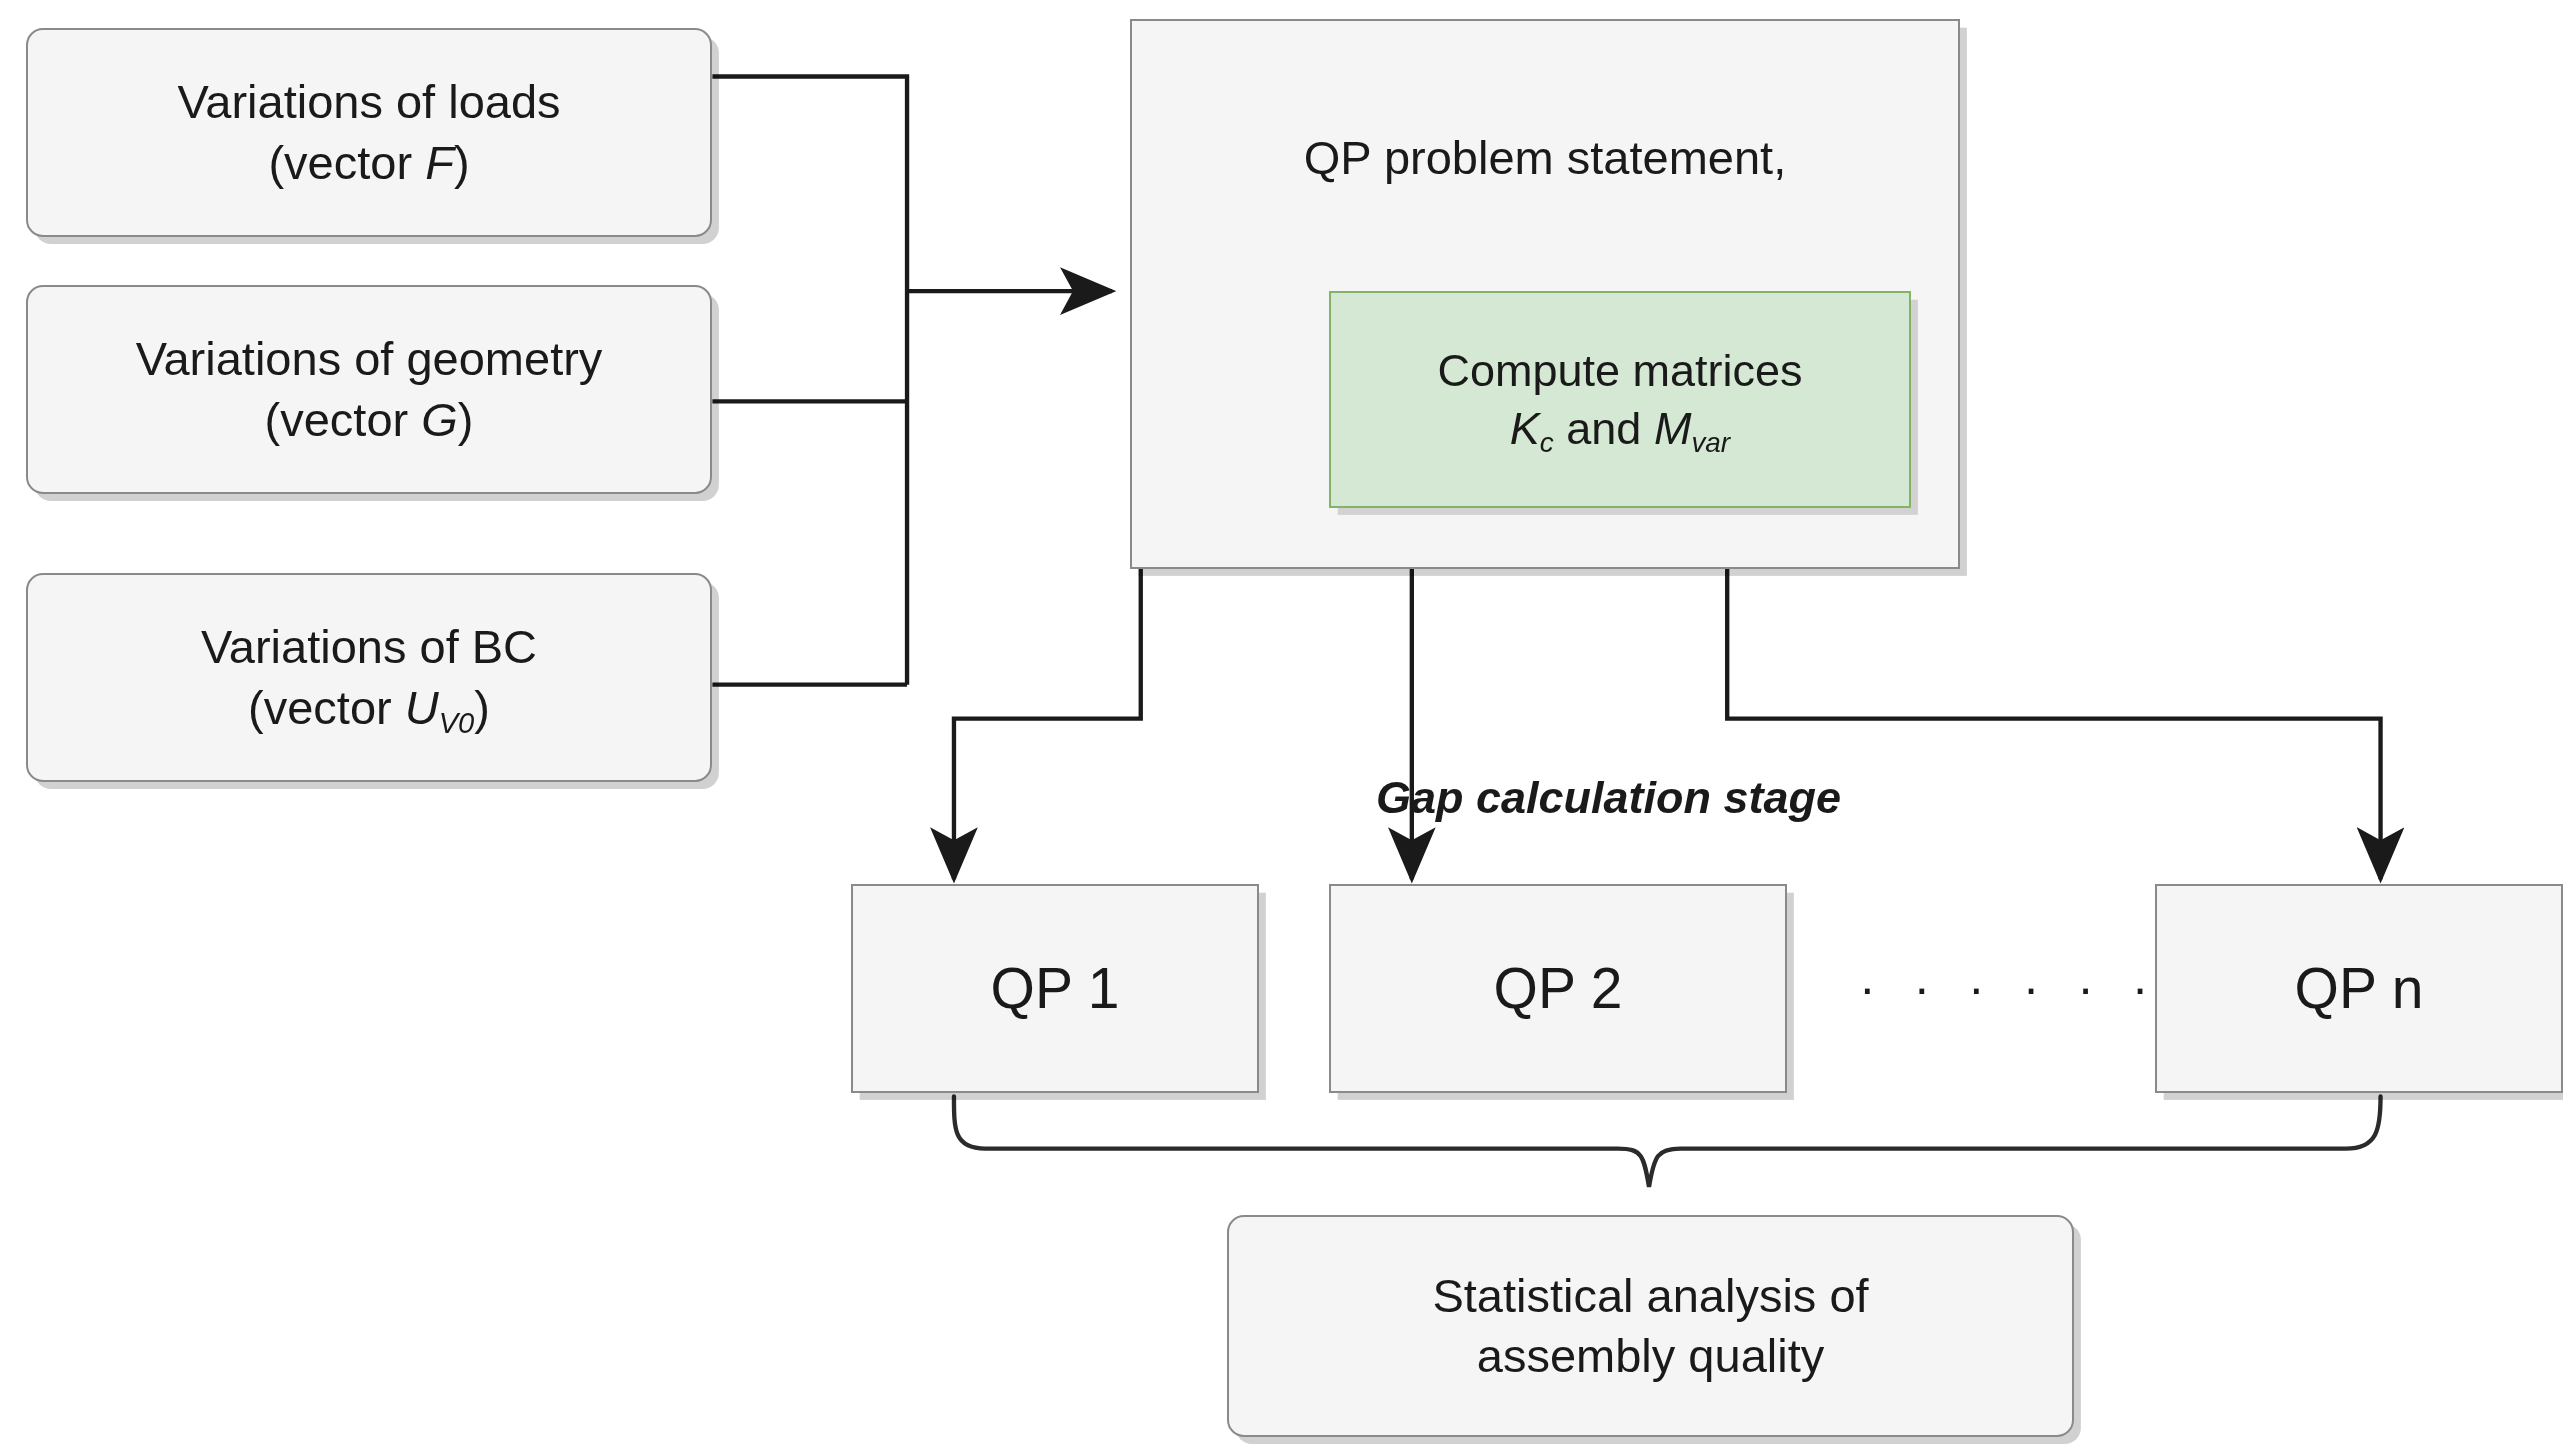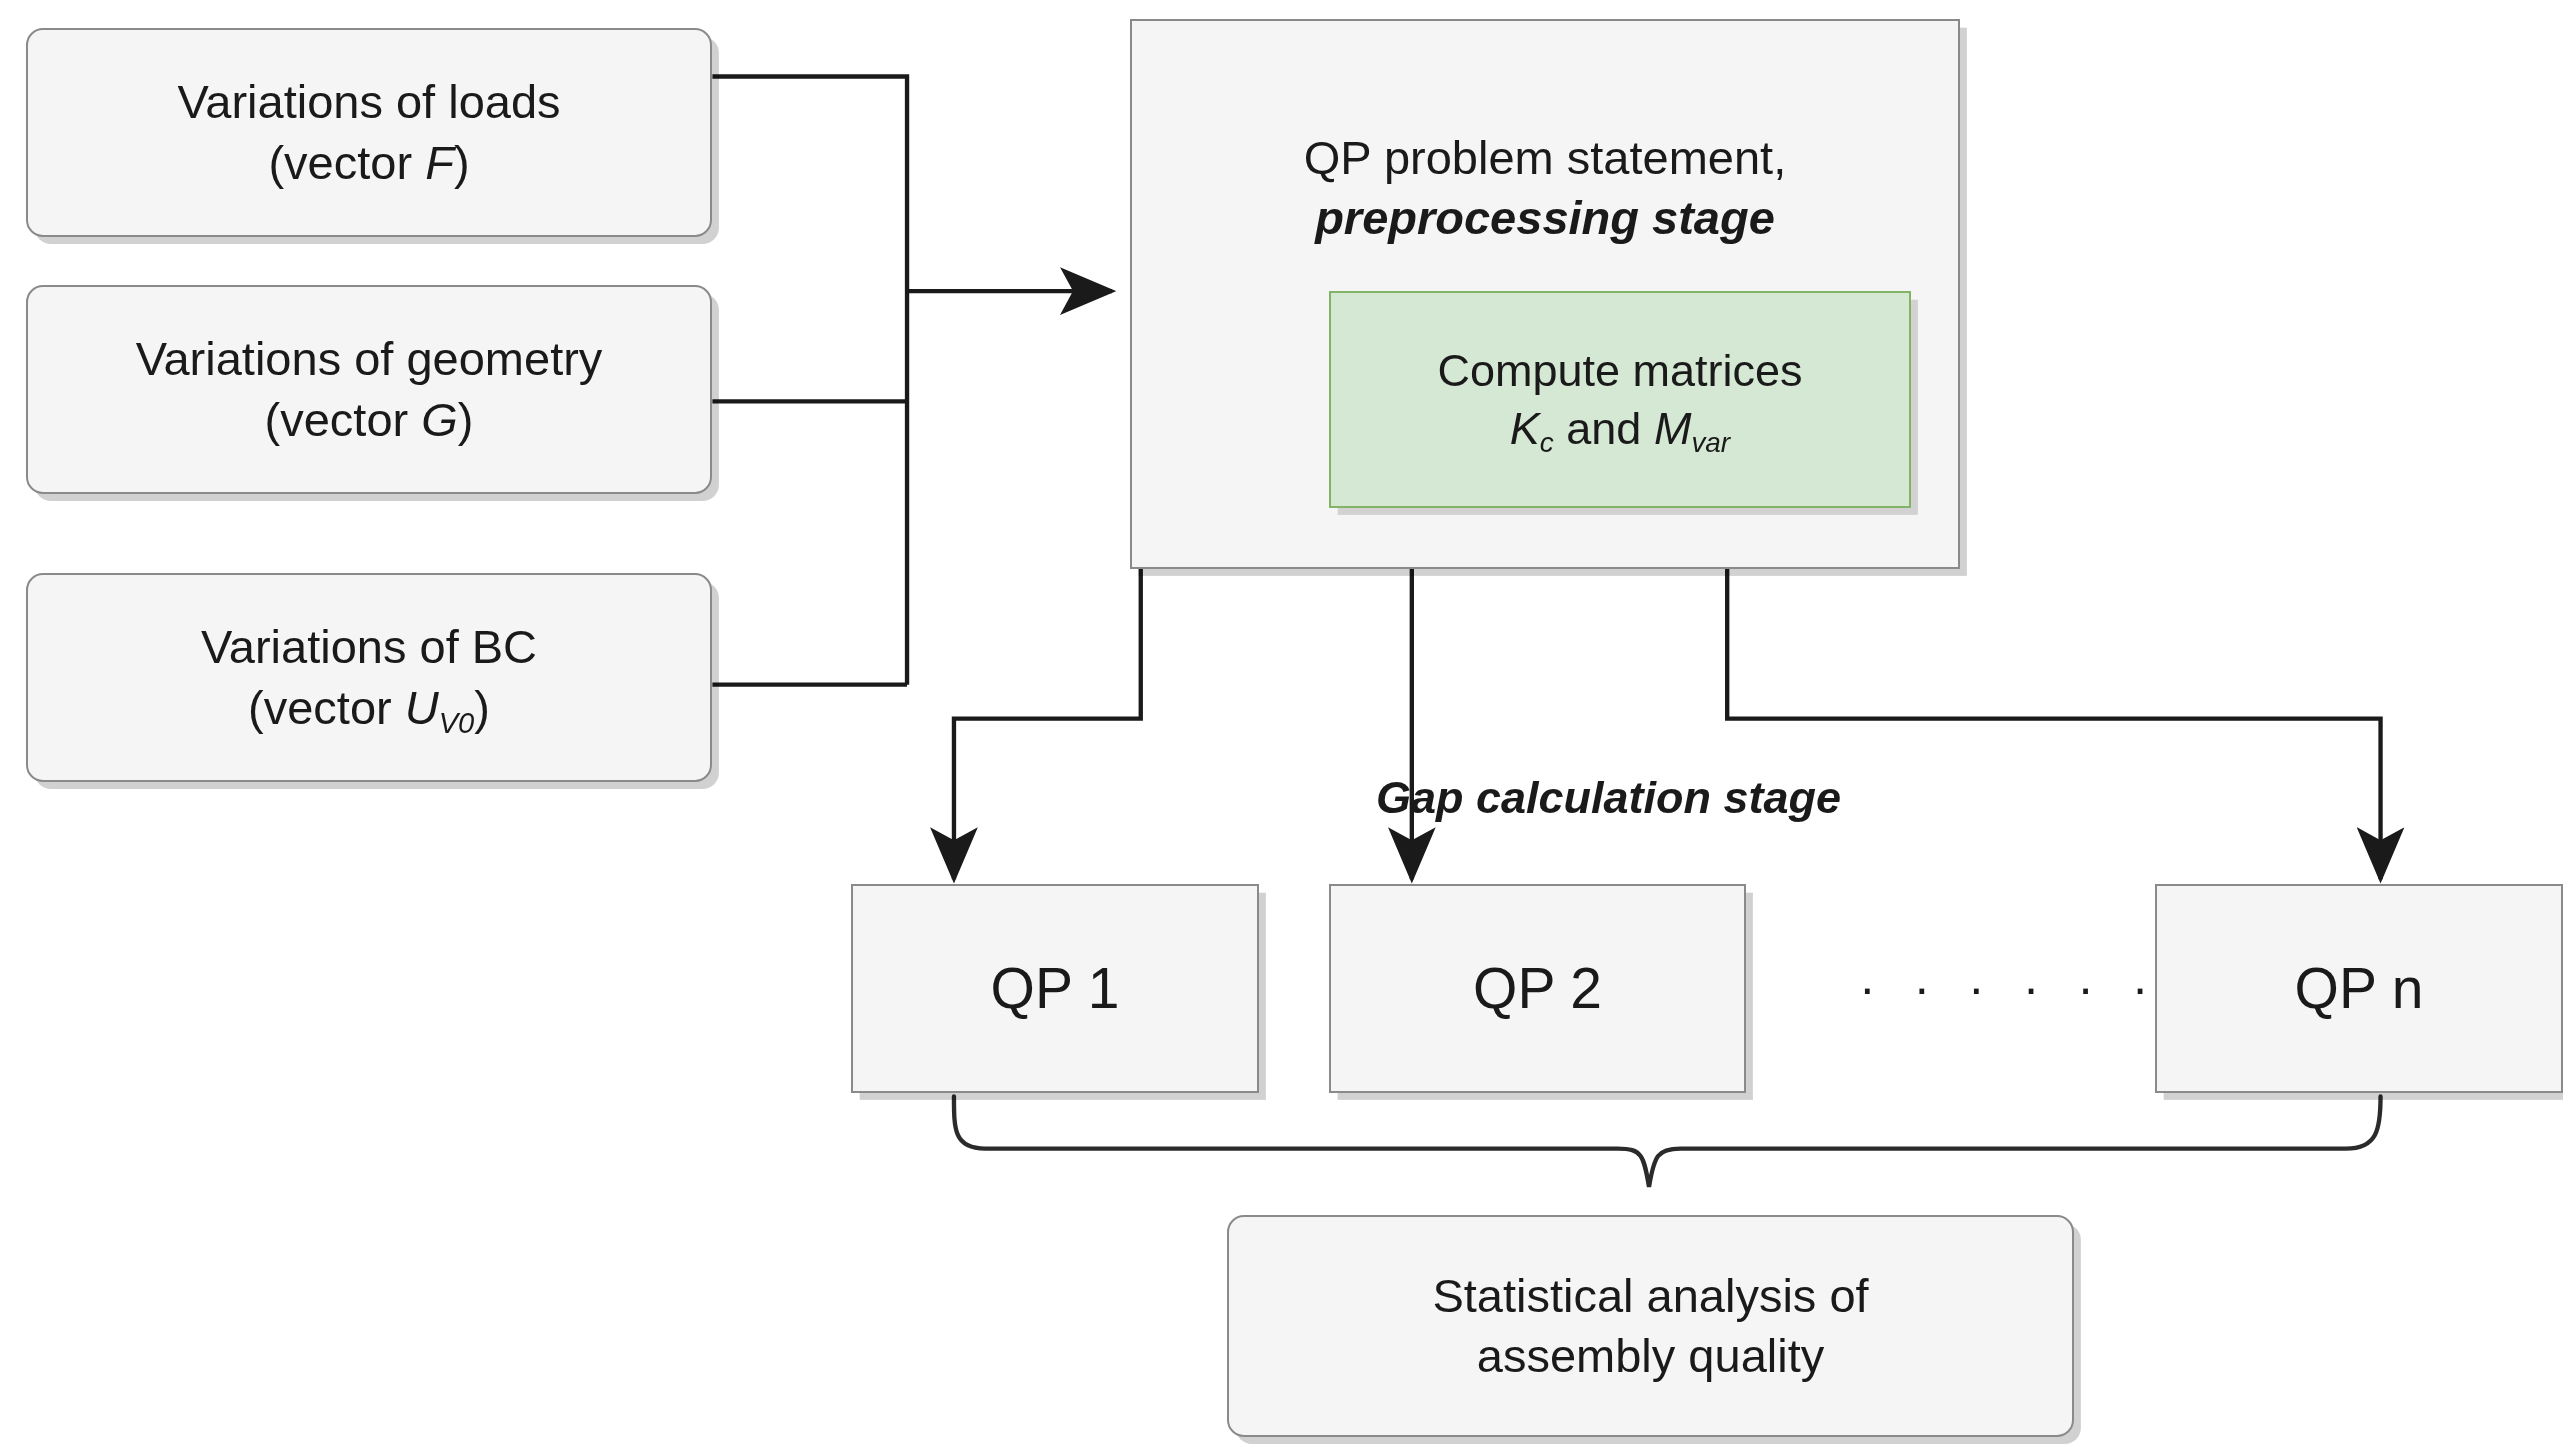--- a/index.html
+++ b/index.html
@@ -153,38 +153,37 @@
   <div class="node f-bc" style="left:26px; top:573px; width:686px; height:209px;">
     <div class="label">
       <span>Variations of BC</span><br>
       <span>(vector </span><span class="ital">U</span><sub class="ital">V0</sub><span>)</span>
     </div>
   </div>
 
   <div class="node" style="left:1130px; top:19px; width:830px; height:550px; align-items:flex-start; justify-content:center;">
     <div class="label f-qp-title" style="padding-top:78px;">
       <span>QP problem statement,</span><br>
-      <span class="ital">preprocessing stage</span>
     </div>
   </div>
 
   <div class="node node-green f-green" style="left:1329px; top:291px; width:582px; height:217px;">
     <div class="label">
       <span>Compute matrices</span><br>
       <span class="ital">K</span><sub class="ital">c</sub><span> and </span><span class="ital">M</span><sub class="ital">var</sub>
     </div>
   </div>
 
   <div class="stage-label" style="left:1376px; top:772px;">Gap calculation stage</div>
 
   <div class="node qp-box f-qpn" style="left:851px; top:884px; width:408px; height:209px;">
     <div class="label">QP 1</div>
   </div>
 
-  <div class="node qp-box f-qpn" style="left:1329px; top:884px; width:417px; height:209px;">
+  <div class="node qp-box f-qpn" style="left:1329px; top:884px; width:458px; height:209px;">
     <div class="label">QP 2</div>
   </div>
 
   <div class="ellipsis" style="left:1859px; top:959px;">· · · · · · · ·</div>
 
   <div class="node qp-box f-qpn" style="left:2155px; top:884px; width:408px; height:209px;">
     <div class="label">QP n</div>
   </div>
 
   <div class="node f-stat" style="left:1227px; top:1215px; width:847px; height:222px;">

